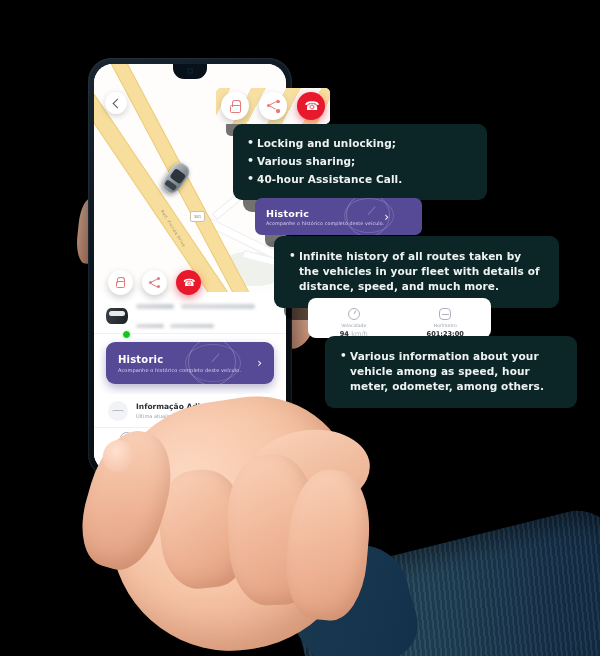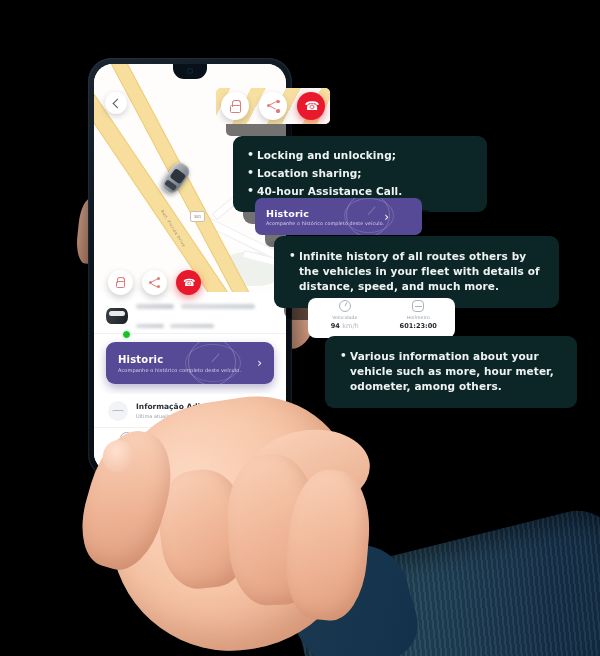--- a/index.html
+++ b/index.html
@@ -175,33 +175,33 @@
 
   .bub{background:#0c2527;border-radius:9px;color:#eef3f2;
     font-family:"DejaVu Sans",sans-serif;font-weight:bold;letter-spacing:.1px;}
   .bub ul{margin:0;padding:0;list-style:none;}
   .bub li{position:relative;padding-left:10px;margin-bottom:5px;font-size:10.5px;line-height:1.24;}
   .bub li:last-child{margin-bottom:0;}
   .bub li::before{content:"•";position:absolute;left:0;top:-1px;color:#eef3f2;font-size:11px;}
   .bub p{margin:0;font-size:10.5px;line-height:1.42;position:relative;padding-left:10px;}
   .bub p::before{content:"•";position:absolute;left:0;top:-1px;}
 
-  .bub1{left:233px;top:136px;width:226px;padding:13px 14px 14px;}
+  .bub1{left:233px;top:124px;width:226px;padding:13px 14px 14px;}
   .bub2{left:274px;top:236px;width:255px;padding:13px 15px 14px;}
   .bub3{left:325px;top:336px;width:222px;padding:13px 15px 14px;}
 
   .histov{left:255px;top:198px;width:167px;height:37px;background:#564a97;border-radius:7px;
     overflow:hidden;display:flex;align-items:center;padding:0 11px;box-sizing:border-box;}
   .histov .htitle{font-size:9.5px;}
   .histov .hsub{font-size:4.8px;}
   .histov .hwatch{right:32px;top:-5px;width:42px;height:42px;}
   .histov .hwatch2{right:28px;top:0;width:48px;height:33px;}
 
-  .metov{left:308px;top:298px;width:147px;height:40px;background:#fff;border-radius:8px;
-    display:flex;align-items:flex-start;}
+  .metov{left:308px;top:298px;width:183px;height:40px;background:#fff;border-radius:8px;
+    display:flex;align-items:flex-end;}
   .metov .metric{padding-top:2px;}
   .metov .mico{width:12px;height:12px;}
   .metov .mlabel{font-size:4.6px;}
   .metov .mvalue{font-size:6.6px;}
 </style>
 </head>
 <body>
 
 <div class="stage">
 
@@ -328,49 +328,49 @@
       </span>
     </div>
     <div class="fab call">
       <span class="phoneico">☎</span>
     </div>
   </div>
 
   <div class="ov bub bub1 shadowcard">
     <ul>
       <li>Locking and unlocking;</li>
-      <li>Location sharing;</li>
+      <li>Various sharing;</li>
       <li>40-hour Assistance Call.</li>
     </ul>
   </div>
 
   <div class="ov histov shadowcard">
     <div class="hwatch2"></div>
     <div class="hwatch"></div>
     <div class="htxt">
       <div class="htitle">Historic</div>
       <div class="hsub">Acompanhe o histórico completo deste veículo.</div>
     </div>
     <div class="hchev">›</div>
   </div>
 
   <div class="ov bub bub2 shadowcard">
-    <p>Infinite history of all routes others by the vehicles in your fleet with details of distance, speed, and much more.</p>
+    <p>Infinite history of all routes taken by the vehicles in your fleet with details of distance, speed, and much more.</p>
   </div>
 
   <div class="ov metov shadowcard">
     <div class="metric">
       <div class="mico speed"></div>
       <div class="mlabel">Velocidade</div>
       <div class="mvalue"><span>94</span> <span class="u">km/h</span></div>
     </div>
     <div class="metric">
       <div class="mico hour"></div>
       <div class="mlabel">Horímetro</div>
       <div class="mvalue"><span>601:23:00</span> <span class="u"></span></div>
     </div>
   </div>
 
   <div class="ov bub bub3 shadowcard">
-    <p>Various information about your vehicle such as more, hour meter, odometer, among others.</p>
+    <p>Various information about your vehicle among as speed, hour meter, odometer, among others.</p>
   </div>
 
 </div>
 
 </body></html>

